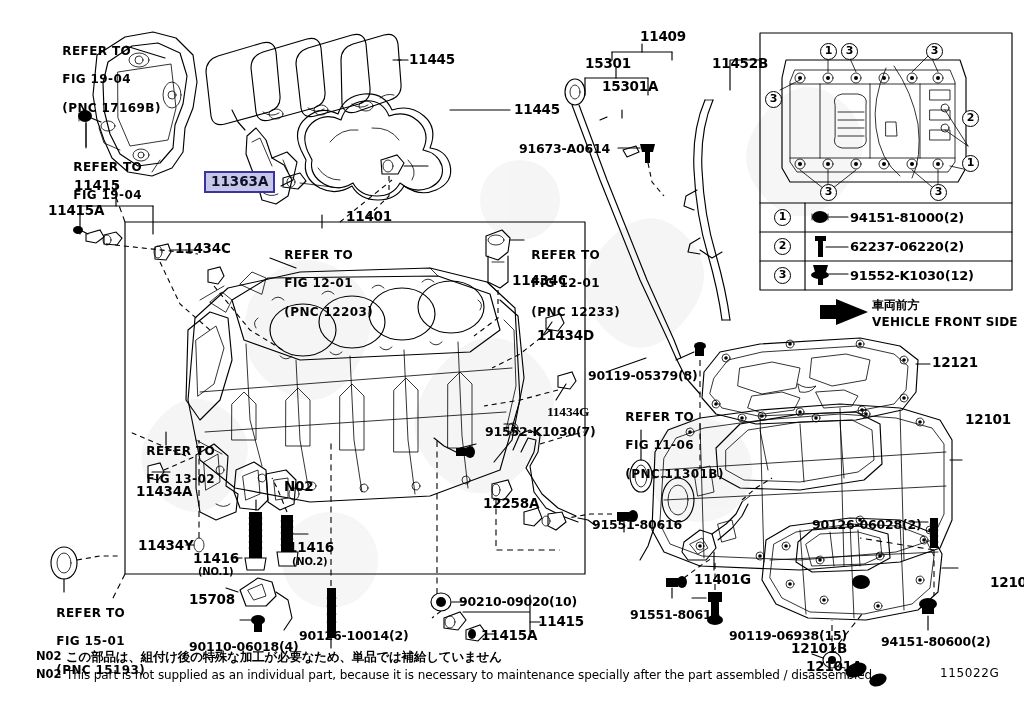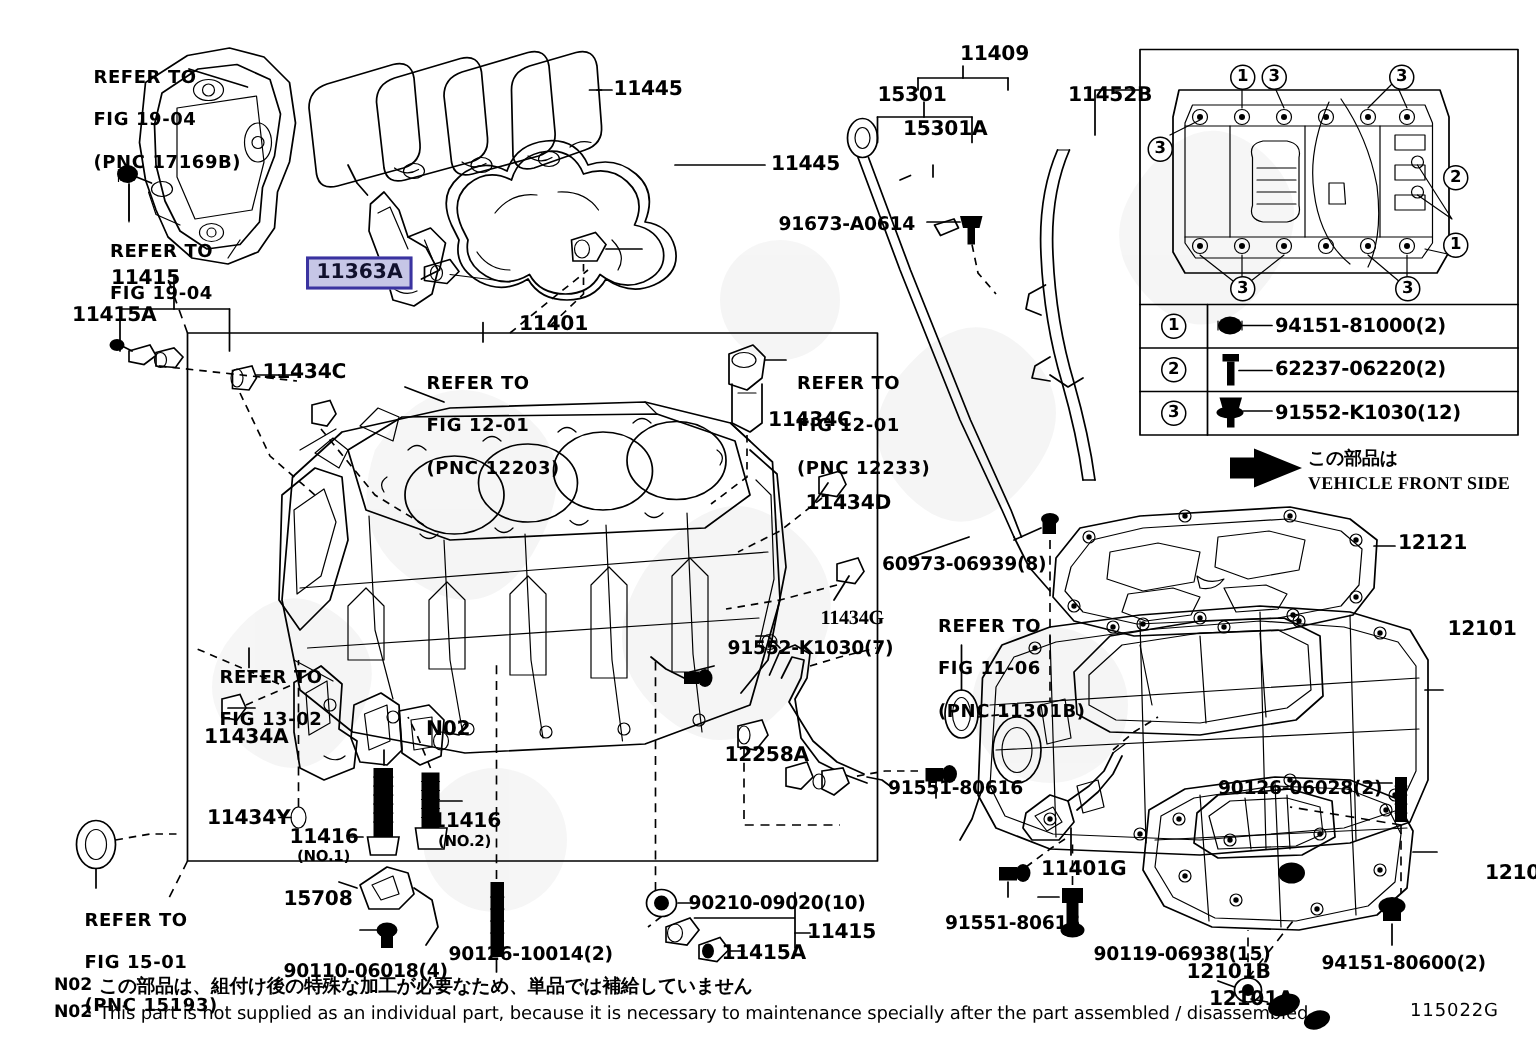--- a/index.html
+++ b/index.html
@@ -790,21 +790,21 @@
   <div class="lbl pns" style="left:299px; top:629px;">90126-10014(2)</div>
   <div class="lbl pns" style="left:459px; top:595px;">90210-09020(10)</div>
   <div class="lbl pn" style="left:538px; top:614px;">11415</div>
   <div class="lbl pn" style="left:481px; top:628px;">11415A</div>
 
   <div class="lbl pns" style="left:485px; top:425px;">91552-K1030(7)</div>
   <div class="lbl pn" style="left:483px; top:496px;">12258A</div>
   <div class="lbl pns" style="left:592px; top:518px;">91551-80616</div>
   <div class="lbl pns" style="left:630px; top:608px;">91551-80616</div>
 
-  <div class="lbl pns" style="left:588px; top:369px;">60973-06939(8)</div>
+  <div class="lbl pns" style="left:588px; top:369px;">90119-05379(8)</div>
 
   <div class="lbl ref" style="left:607px; top:396px;">
     <span>REFER TO</span><br>
     <span>FIG 11-06</span><br>
     <span class="refs">(PNC 11301B)</span>
   </div>
 
   <div class="lbl pn" style="left:585px; top:56px;">15301</div>
   <div class="lbl pn" style="left:602px; top:79px;">15301A</div>
   <div class="lbl pn" style="left:640px; top:29px;">11409</div>
@@ -832,22 +832,22 @@
 
   <div class="circ" style="left:774px; top:209px;">1</div>
   <div class="lbl legend" style="left:850px; top:210px;">94151-81000(2)</div>
 
   <div class="circ" style="left:774px; top:238px;">2</div>
   <div class="lbl legend" style="left:850px; top:239px;">62237-06220(2)</div>
 
   <div class="circ" style="left:774px; top:267px;">3</div>
   <div class="lbl legend" style="left:850px; top:268px;">91552-K1030(12)</div>
 
-  <div class="lbl jp" style="left:872px; top:298px;">この部品は</div>
-  <div class="lbl vfs" style="left:872px; top:315px;font-family:Liberation Serif, serif;">VEHICLE FRONT SIDE</div>
+  <div class="lbl jp" style="left:872px; top:298px;">車両前方</div>
+  <div class="lbl vfs" style="left:872px; top:315px;">VEHICLE FRONT SIDE</div>
 
   <div class="lbl note" style="left:36px; top:650px;">N02</div>
   <div class="lbl jp" style="left:66px; top:650px; font-size:12.5px;">この部品は、組付け後の特殊な加工が必要なため、単品では補給していません</div>
 
   <div class="lbl note" style="left:36px; top:668px;">N02</div>
   <div class="lbl note" style="left:66px; top:668px; font-weight:normal; font-size:12px;">This part is not supplied as an individual part, because it is necessary to maintenance specially after the part assembled / disassembled</div>
 
   <div class="lbl diagid" style="left:940px; top:666px;">115022G</div>
 
 </div>

